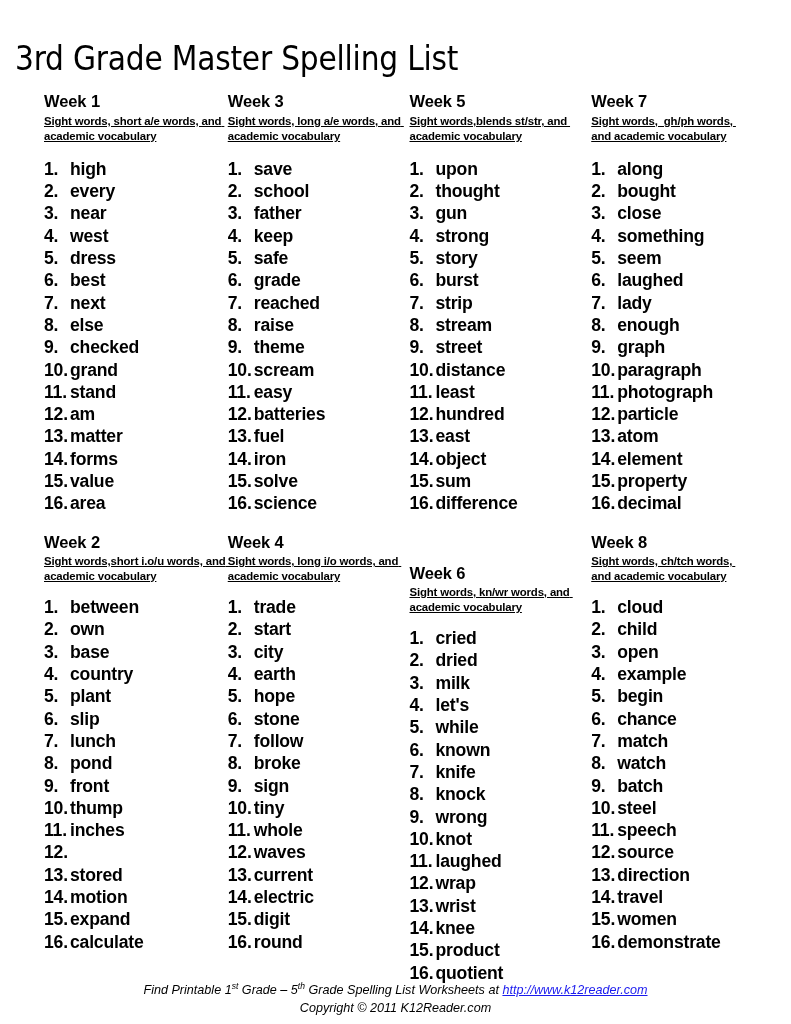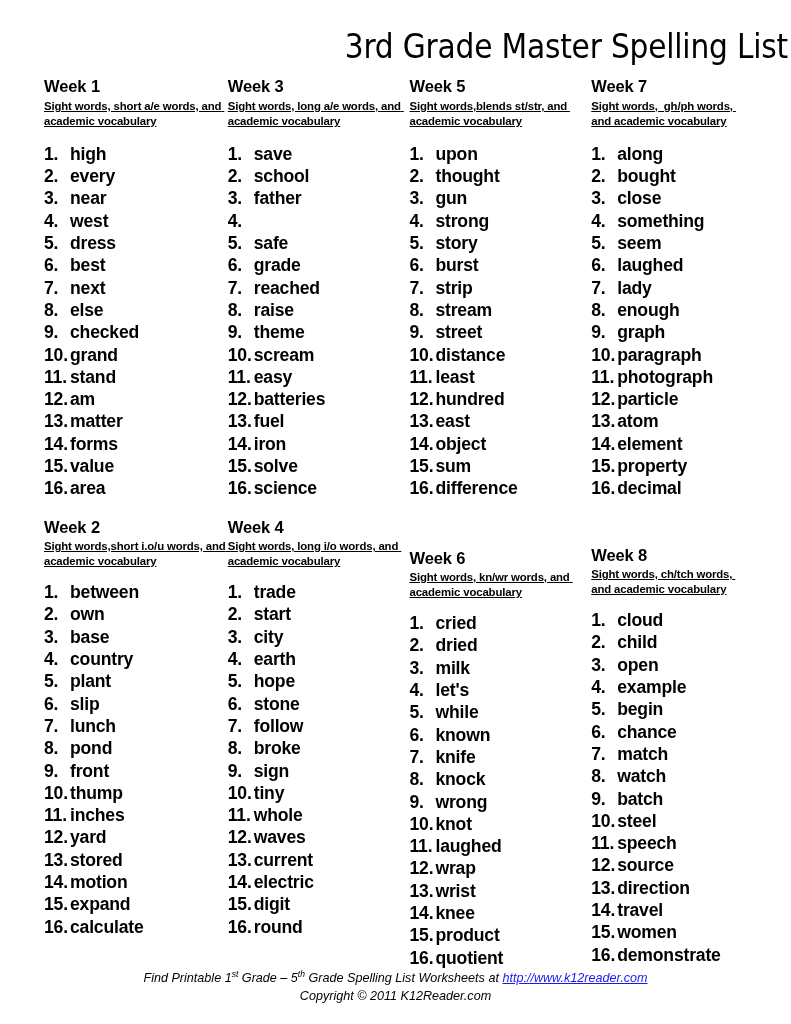--- a/index.html
+++ b/index.html
@@ -17,43 +17,43 @@
     position: relative;
   }
   .page {
     width: 791px;
     height: 1024px;
     box-sizing: border-box;
     padding: 0;
     position: relative;
   }
   .doc-title {
-    text-align: right;
+    text-align: left;
     font-size: 33px;
     font-weight: 400;
     letter-spacing: -0.2px;
-    margin: 3px;
+    margin: 15px;
     padding-top: 26px;
     line-height: 1.1;
     font-family: "DejaVu Sans Condensed", "Liberation Sans Narrow", "Liberation Sans", sans-serif;
   }
   .grid {
     display: flex;
     padding: 0 40px 0 44px;
     box-sizing: border-box;
     margin-top: 12px;
   }
   .col {
     display: flex;
     flex-direction: column;
   }
   .col-0 { width: 184px; }
   .col-1 { width: 182px; }
   .col-2 { width: 182px; gap: 31px; }
-  .col-3 { width: 160px; gap: 28px; }
+  .col-3 { width: 160px; }
 
   .week-block { margin-bottom: 0; }
   .week-block.lower { margin-top: 18px; }
 
   .week-title {
     font-size: 16.5px;
     font-weight: bold;
     line-height: 1.18;
     margin: 0 0 2px 0;
     letter-spacing: -0.1px;
@@ -238,21 +238,20 @@
             <li>
               <span class="num">10.</span>
               <span class="wd">thump</span>
             </li>
             <li>
               <span class="num">11.</span>
               <span class="wd">inches</span>
             </li>
             <li>
               <span class="num">12.</span>
-              <span class="wd">yard</span>
             </li>
             <li>
               <span class="num">13.</span>
               <span class="wd">stored</span>
             </li>
             <li>
               <span class="num">14.</span>
               <span class="wd">motion</span>
             </li>
             <li>
@@ -279,20 +278,21 @@
             <li>
               <span class="num">2.</span>
               <span class="wd">school</span>
             </li>
             <li>
               <span class="num">3.</span>
               <span class="wd">father</span>
             </li>
             <li>
               <span class="num">4.</span>
+              <span class="wd">keep</span>
             </li>
             <li>
               <span class="num">5.</span>
               <span class="wd">safe</span>
             </li>
             <li>
               <span class="num">6.</span>
               <span class="wd">grade</span>
             </li>
             <li>

